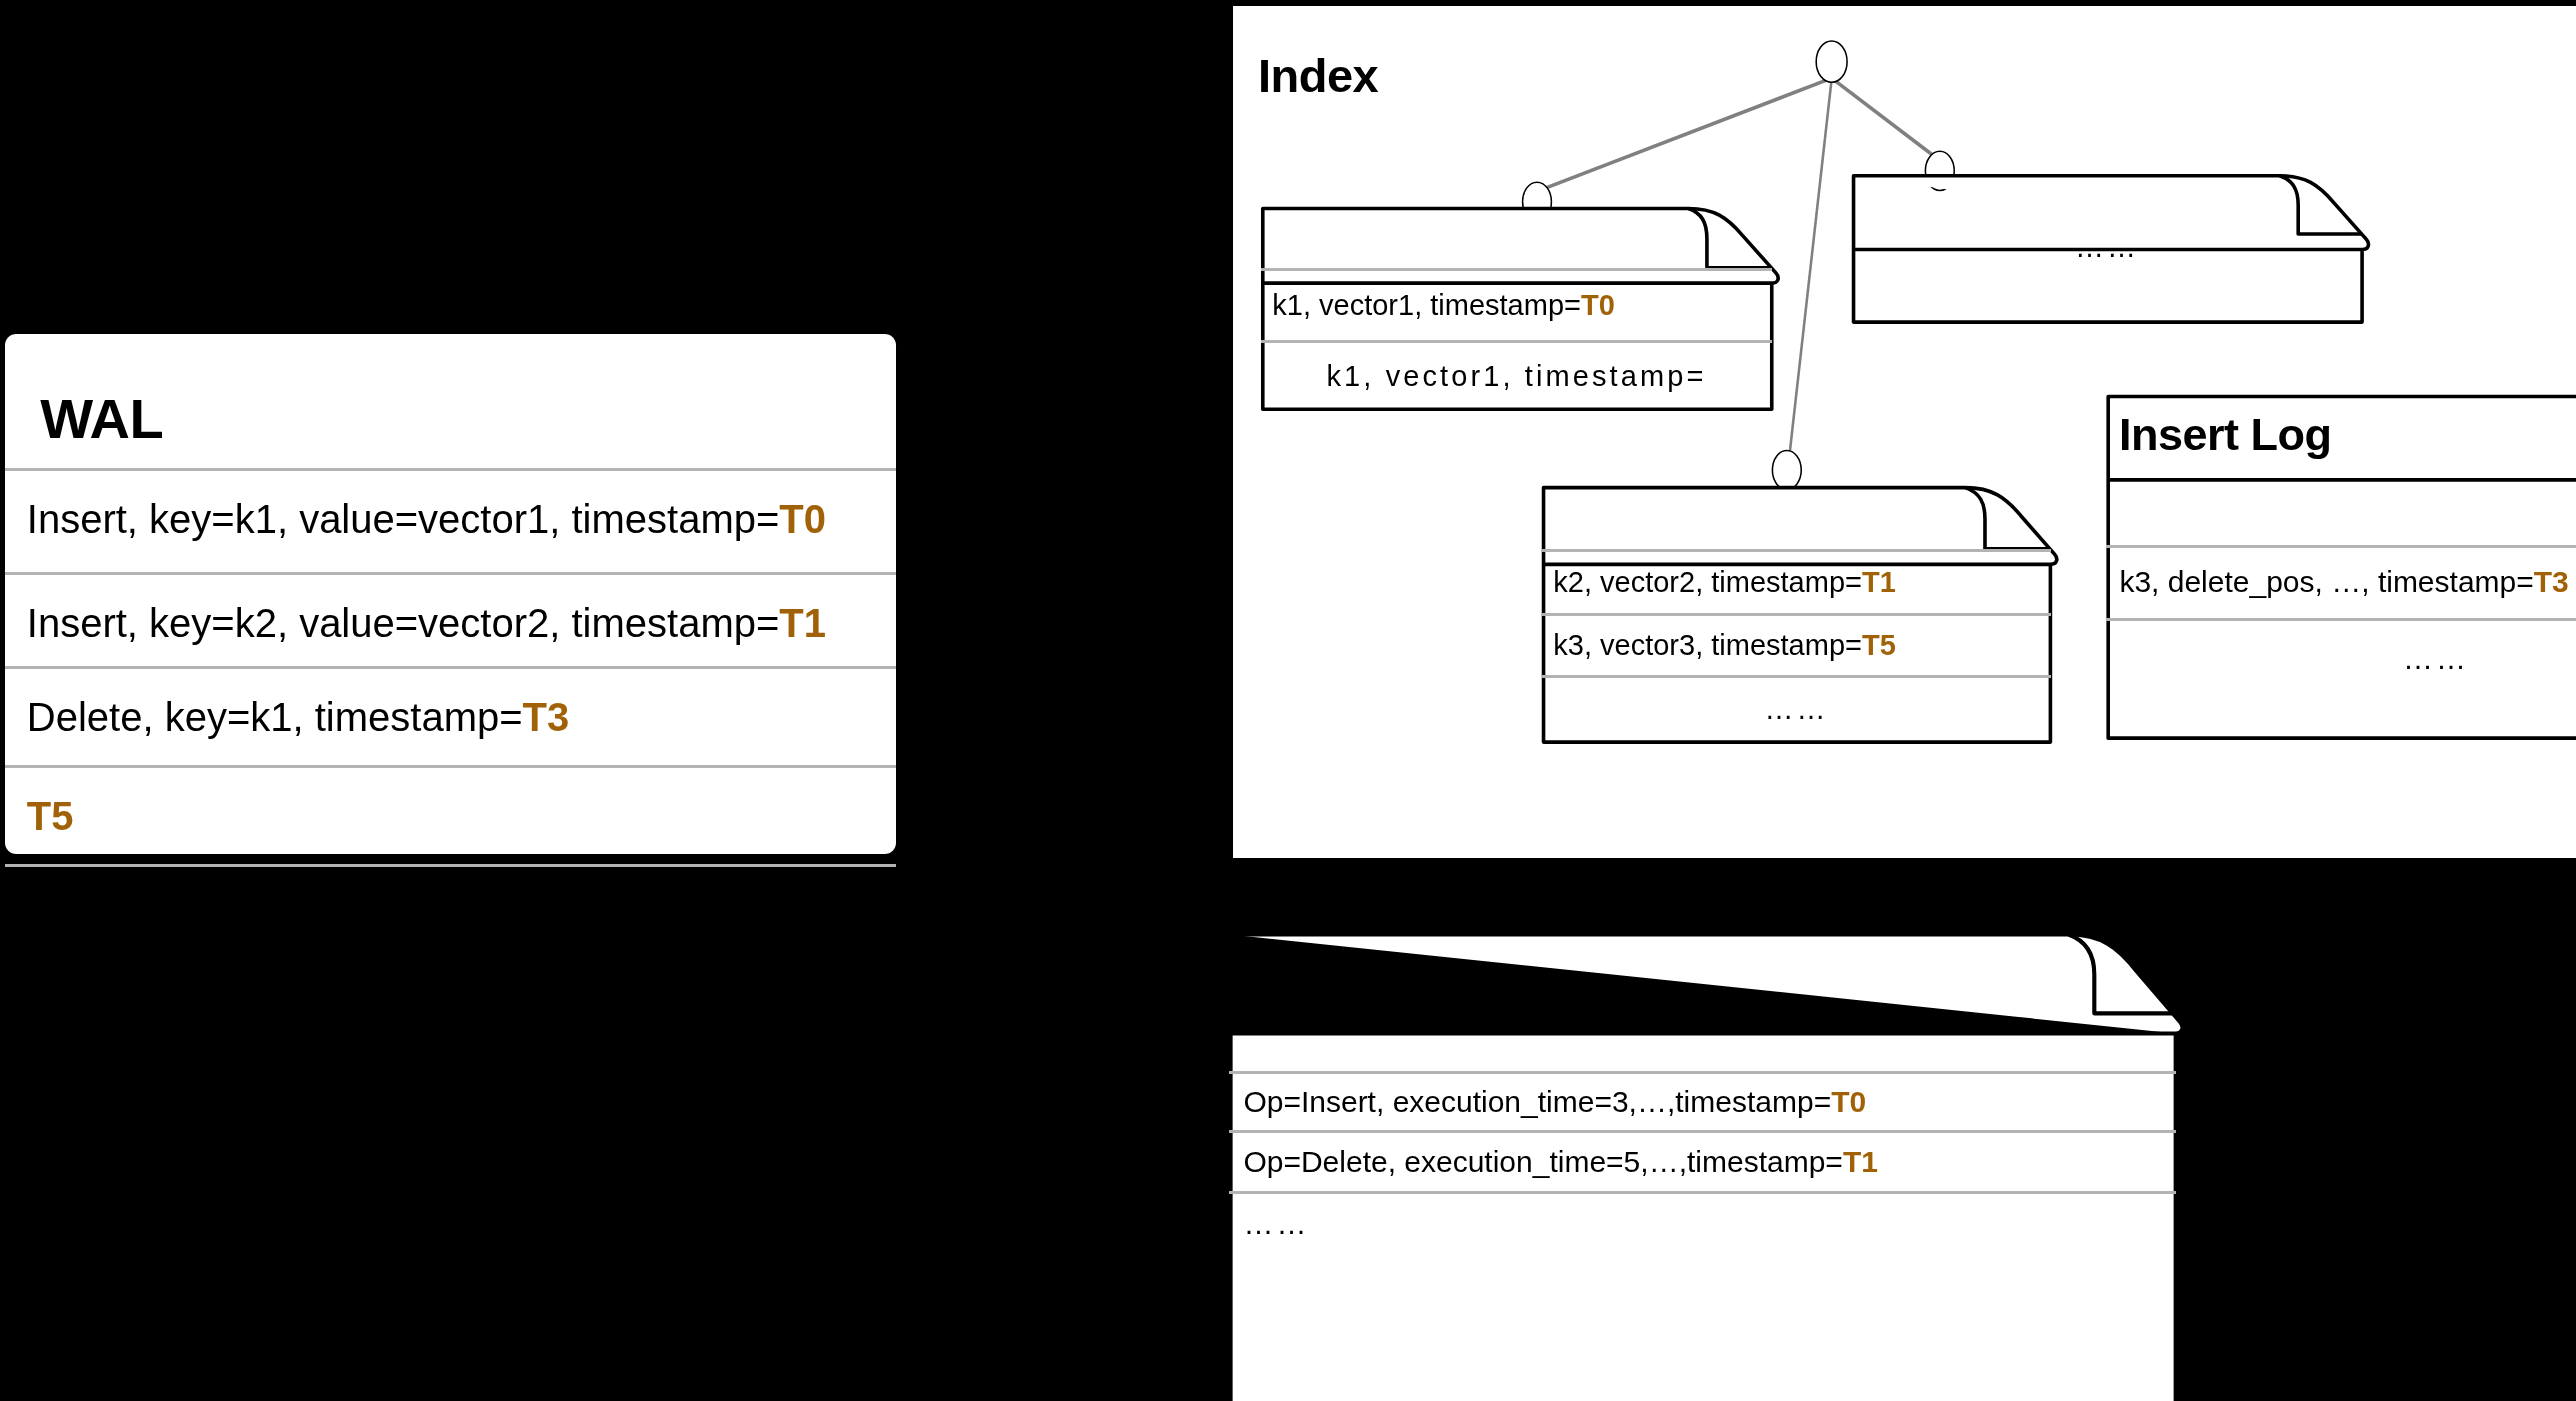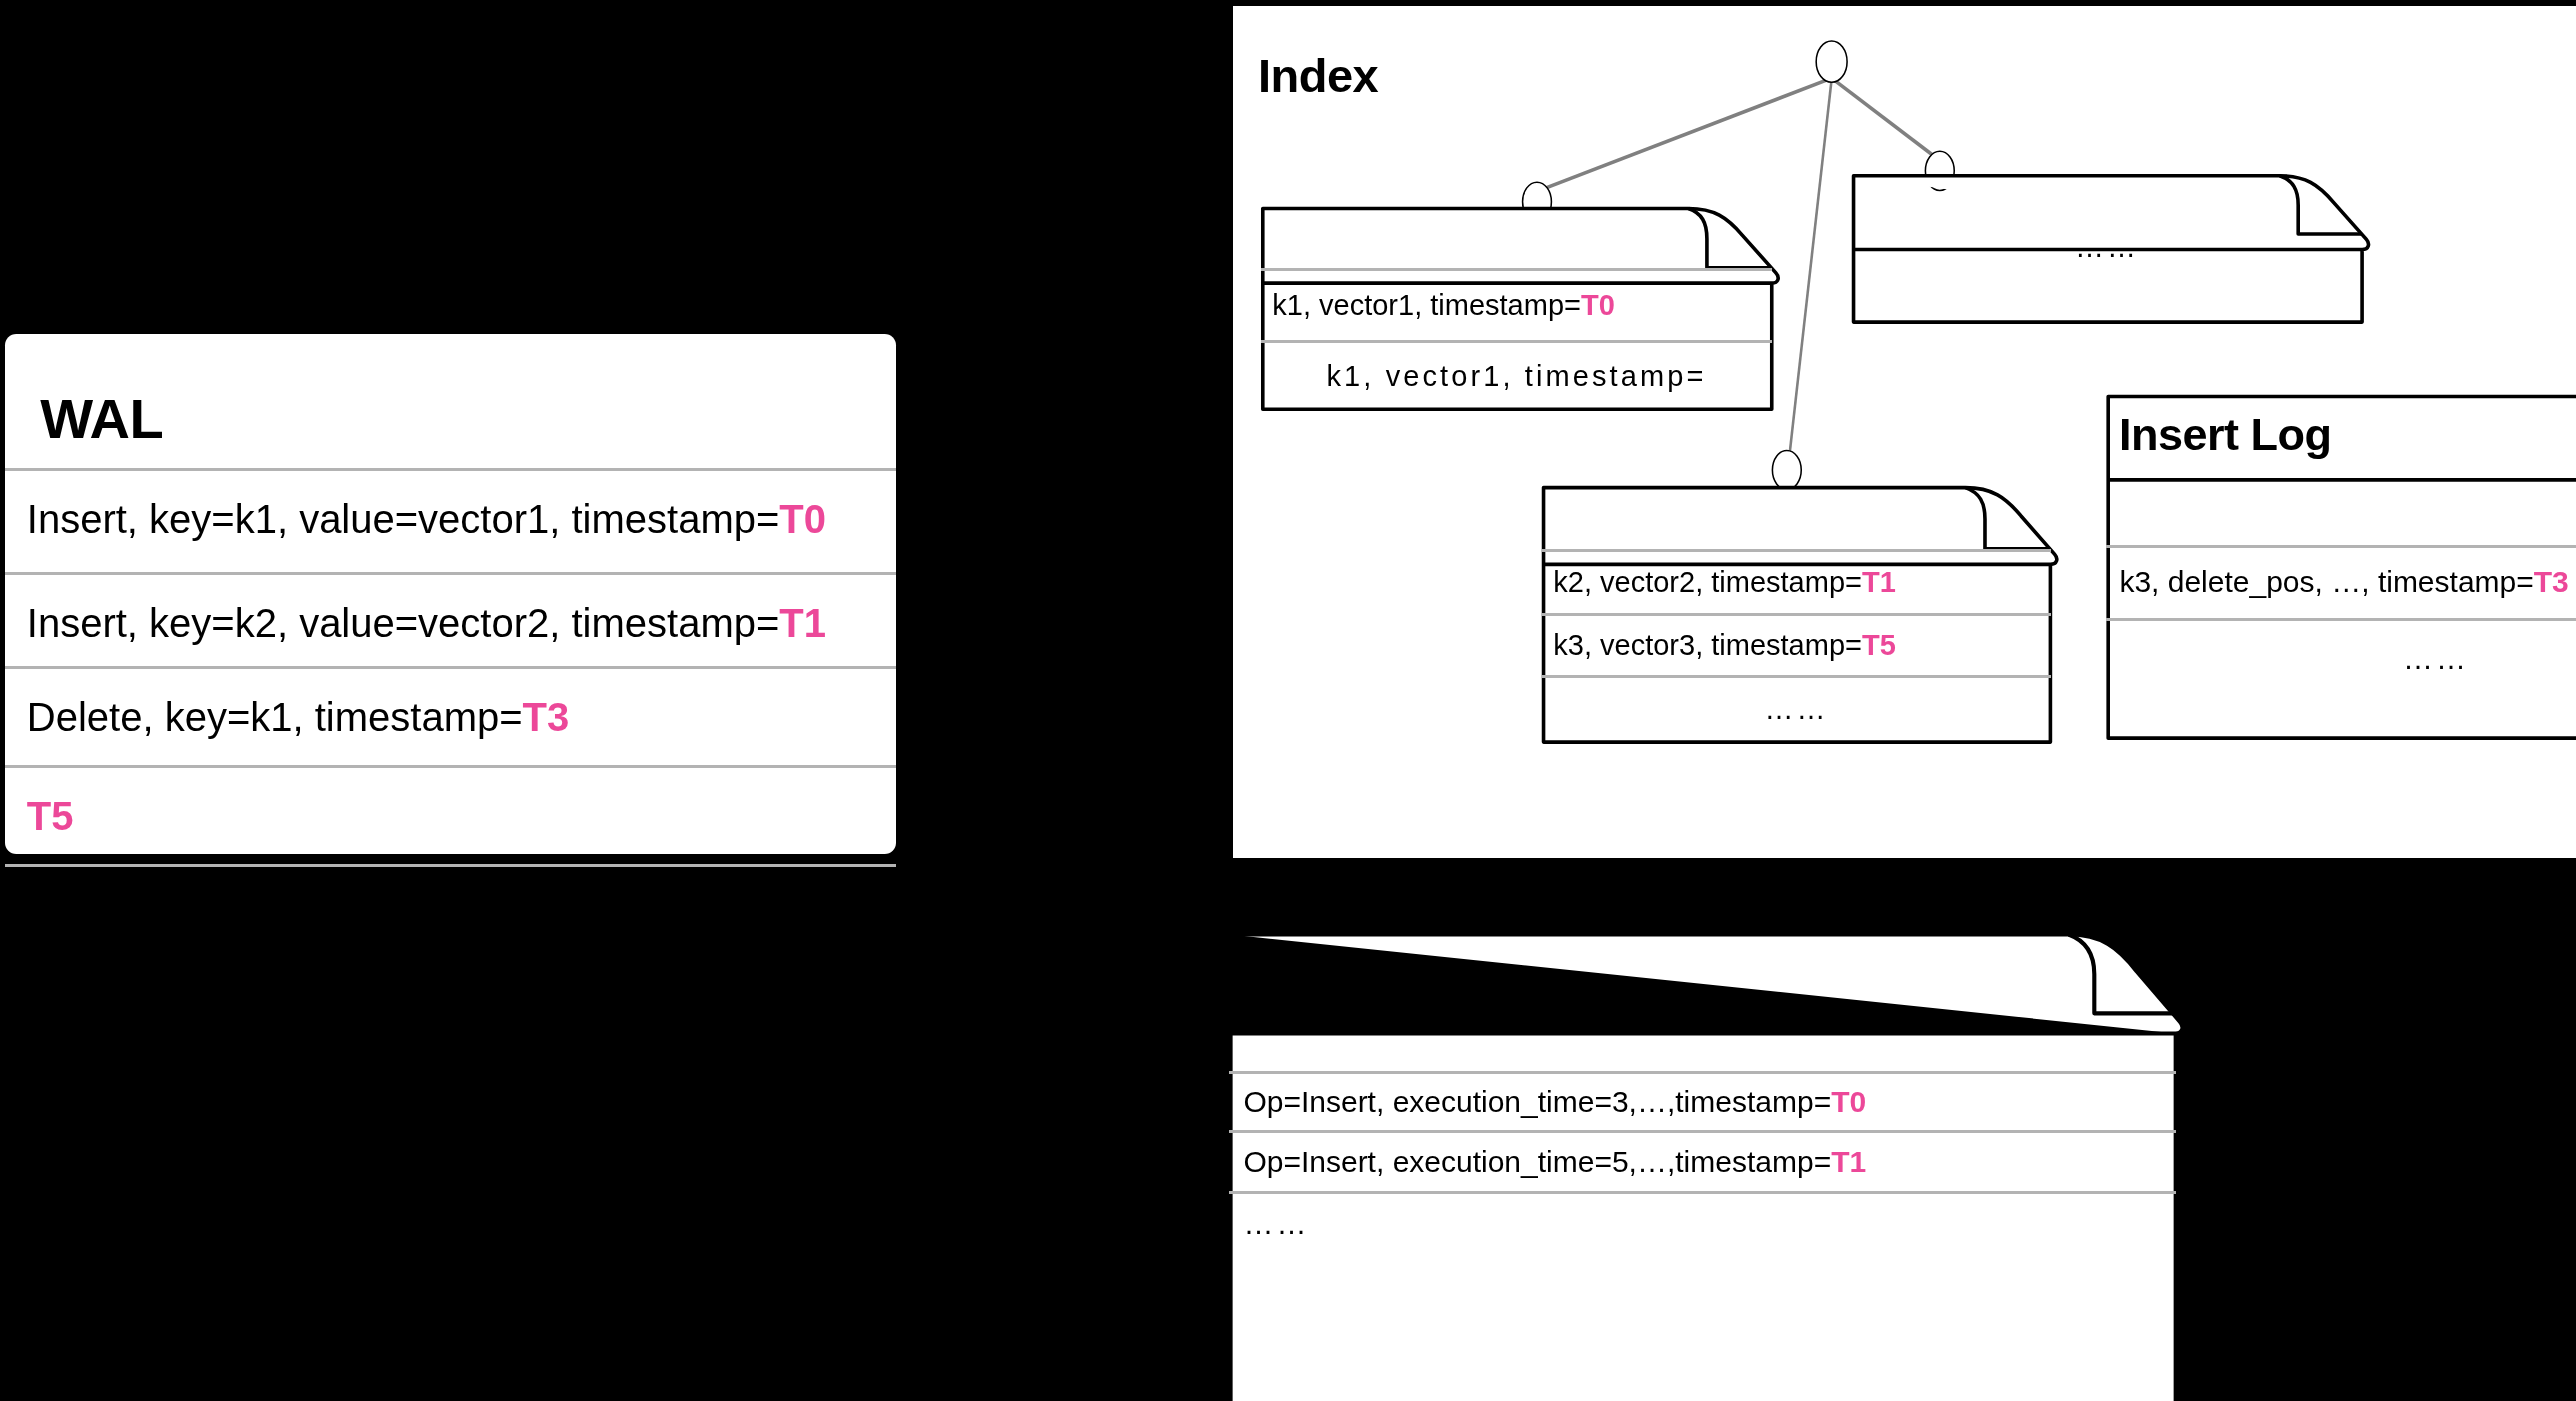--- a/index.html
+++ b/index.html
@@ -15,21 +15,21 @@
     letter-spacing:-0.5px;white-space:nowrap;margin-top:32px;
   }
   .wal-title{left:35px;top:19.6px;font-size:56px;}
   .index-title{left:25px;top:10.3px;font-size:47px;}
   .row{
     position:absolute;box-sizing:border-box;
     display:flex;align-items:center;
     border-top:3.6px solid #b3b3b3;
   }
   .row-text{white-space:nowrap;line-height:1;}
-  .ts{color:#ec4899;font-weight:bold;}
+  .ts{color:#a16207;font-weight:bold;}
   .dots{letter-spacing:3.1px;}
 
   
   .wal-row{left:0;width:891px;height:99px;font-size:40px;padding-left:21.6px;}
   .wal-r0{top:134px;} .wal-r1{top:238px;} .wal-r2{top:332px;}
   .wal-r3{top:431px;} .wal-r4{top:530px;}
 
   
   .doc{position:absolute;}
   .doc svg{position:absolute;left:0;top:0;overflow:visible;}
@@ -162,21 +162,21 @@
              M3,3 V915 H1838 V195" fill="#fff" stroke="#000" stroke-width="8" stroke-linejoin="round"></path>
     <path d="M1630,3 C1666,16 1680,42 1680,80 V156 H1838" fill="none" stroke="#000" stroke-width="8" stroke-linejoin="round"></path>
   </svg>
   <div class="doc-body" style="width:947px;height:471px;">
     <div class="doc-title" style="left:13.4px;top:15.5px;font-size:50px;">Bin Log</div>
     <div class="doc-row" style="left:0;top:138px;width:947px;height:59px;font-size:30px;padding-left:14.4px;">
       <span>Op=Insert, execution_time=3,…,timestamp=</span>
         <span class="ts">T0</span>
     </div>
     <div class="doc-row" style="left:0;top:197px;width:947px;height:61px;font-size:30px;padding-left:14.4px;">
-      <span>Op=Insert, execution_time=5,…,timestamp=</span>
+      <span>Op=Delete, execution_time=5,…,timestamp=</span>
         <span class="ts">T1</span>
     </div>
     <div class="doc-row" style="left:0;top:258px;width:947px;height:62px;font-size:30px;padding-left:14.4px;">
       <span class="dots">……</span>
     </div>
   </div>
 </div>
 
 
 </body></html>

